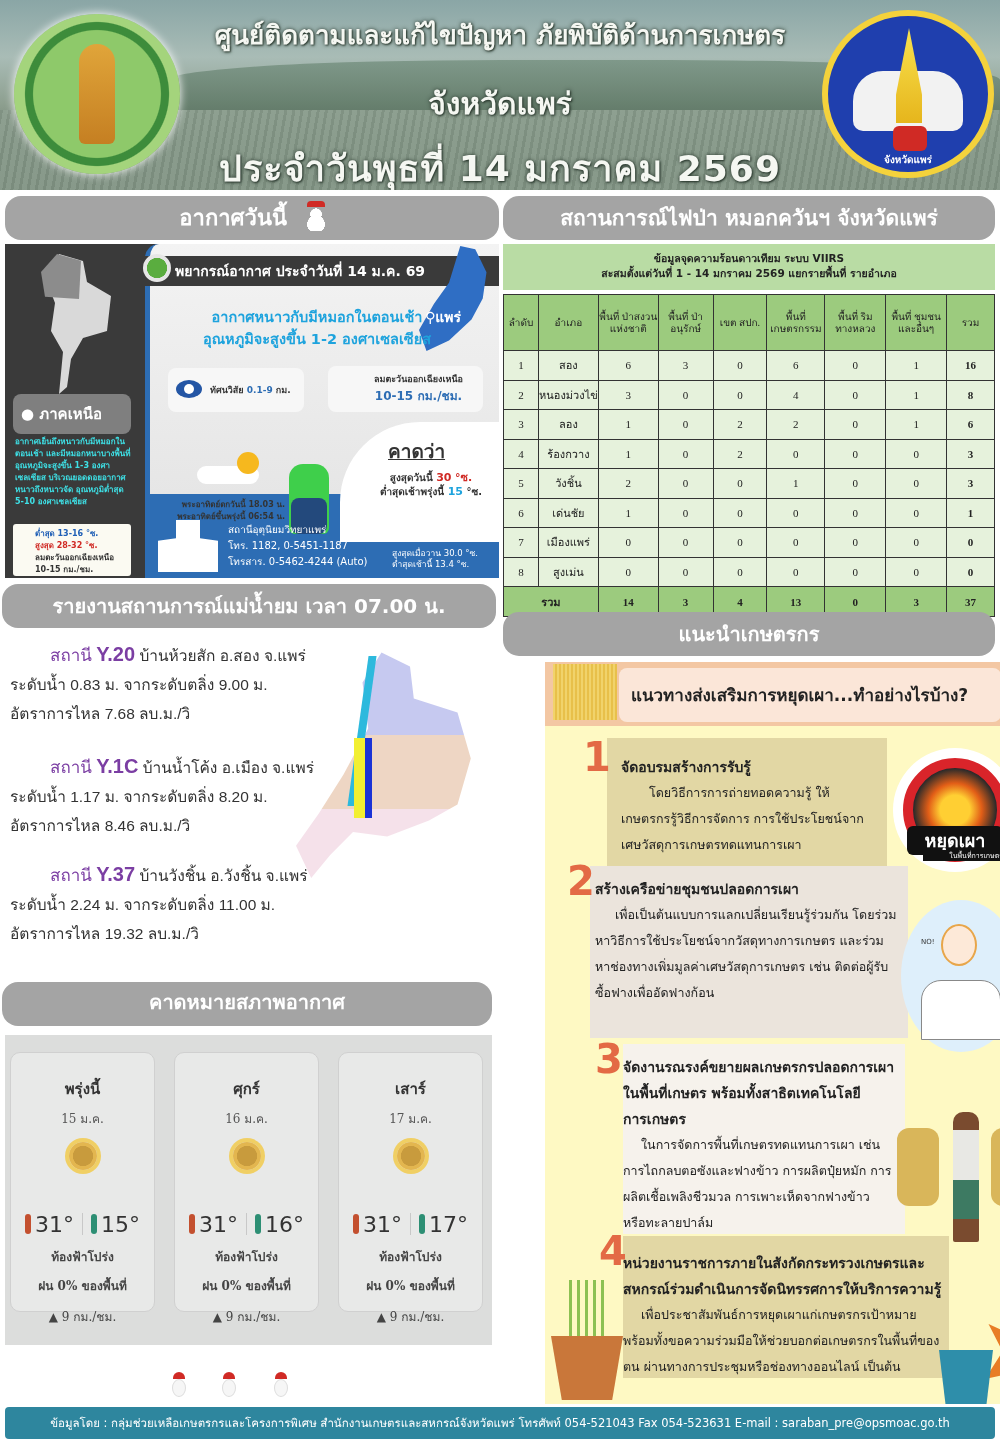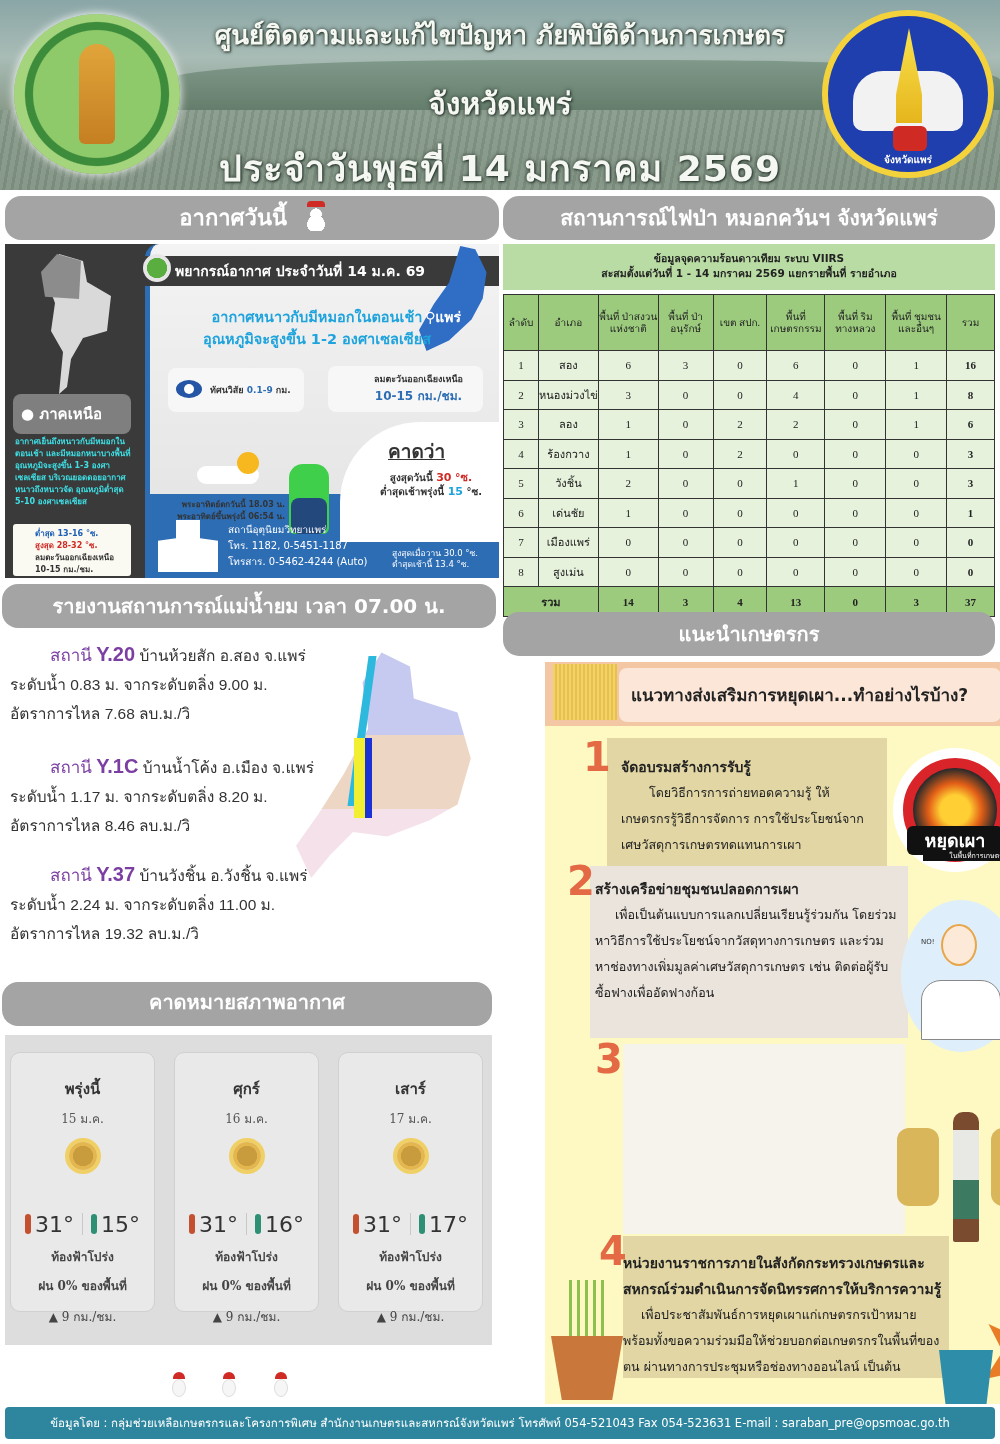--- a/index.html
+++ b/index.html
@@ -463,20 +463,22 @@
     </div>
     <div class="num" style="left:22px;top:196px;">2</div>
 
     <div class="girl">
       <div class="no">NO!</div>
       <div class="head"></div>
         <div class="bodyx"></div>
     </div>
 
     <div class="paper p3">
+      <div class="ptitle">จัดงานรณรงค์ขยายผลเกษตรกรปลอดการเผาในพื้นที่เกษตร พร้อมทั้งสาธิตเทคโนโลยีการเกษตร</div>
+      <div class="pbody" style="text-indent:18px;">ในการจัดการพื้นที่เกษตรทดแทนการเผา เช่น การไถกลบตอซังและฟางข้าว การผลิตปุ๋ยหมัก การผลิตเชื้อเพลิงชีวมวล การเพาะเห็ดจากฟางข้าว หรือทะลายปาล์ม</div>
     </div>
     <div class="num" style="left:50px;top:374px;">3</div>
 
     <div class="farmer">
       <div class="bundle1"></div>
         <div class="man"></div>
         <div class="bundle2"></div>
     </div>
 
     <div class="paper p4">

